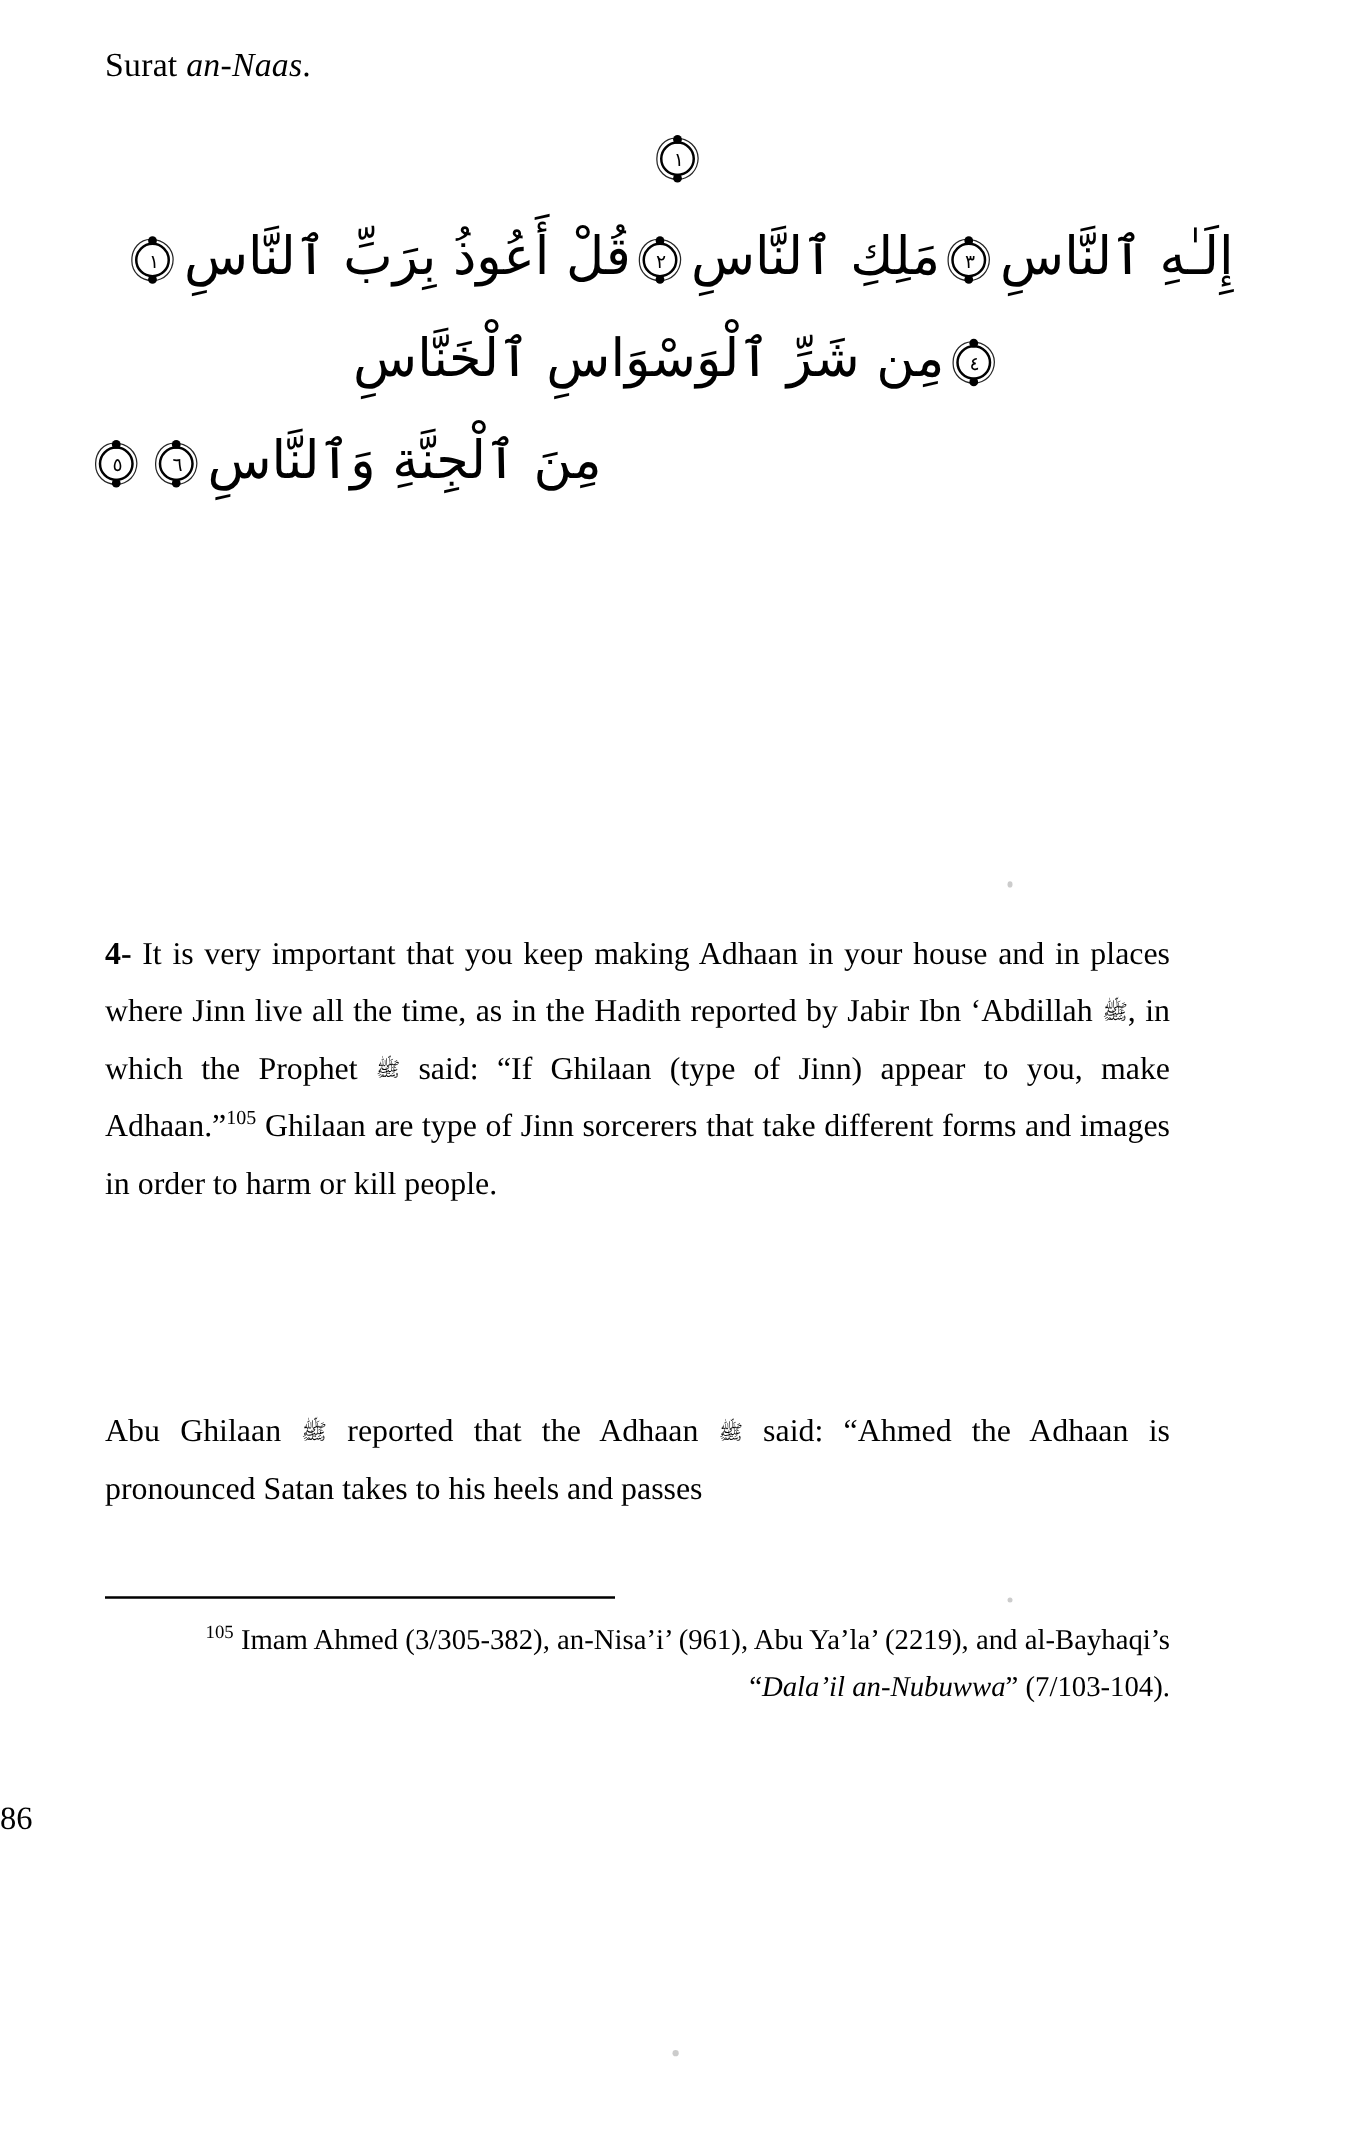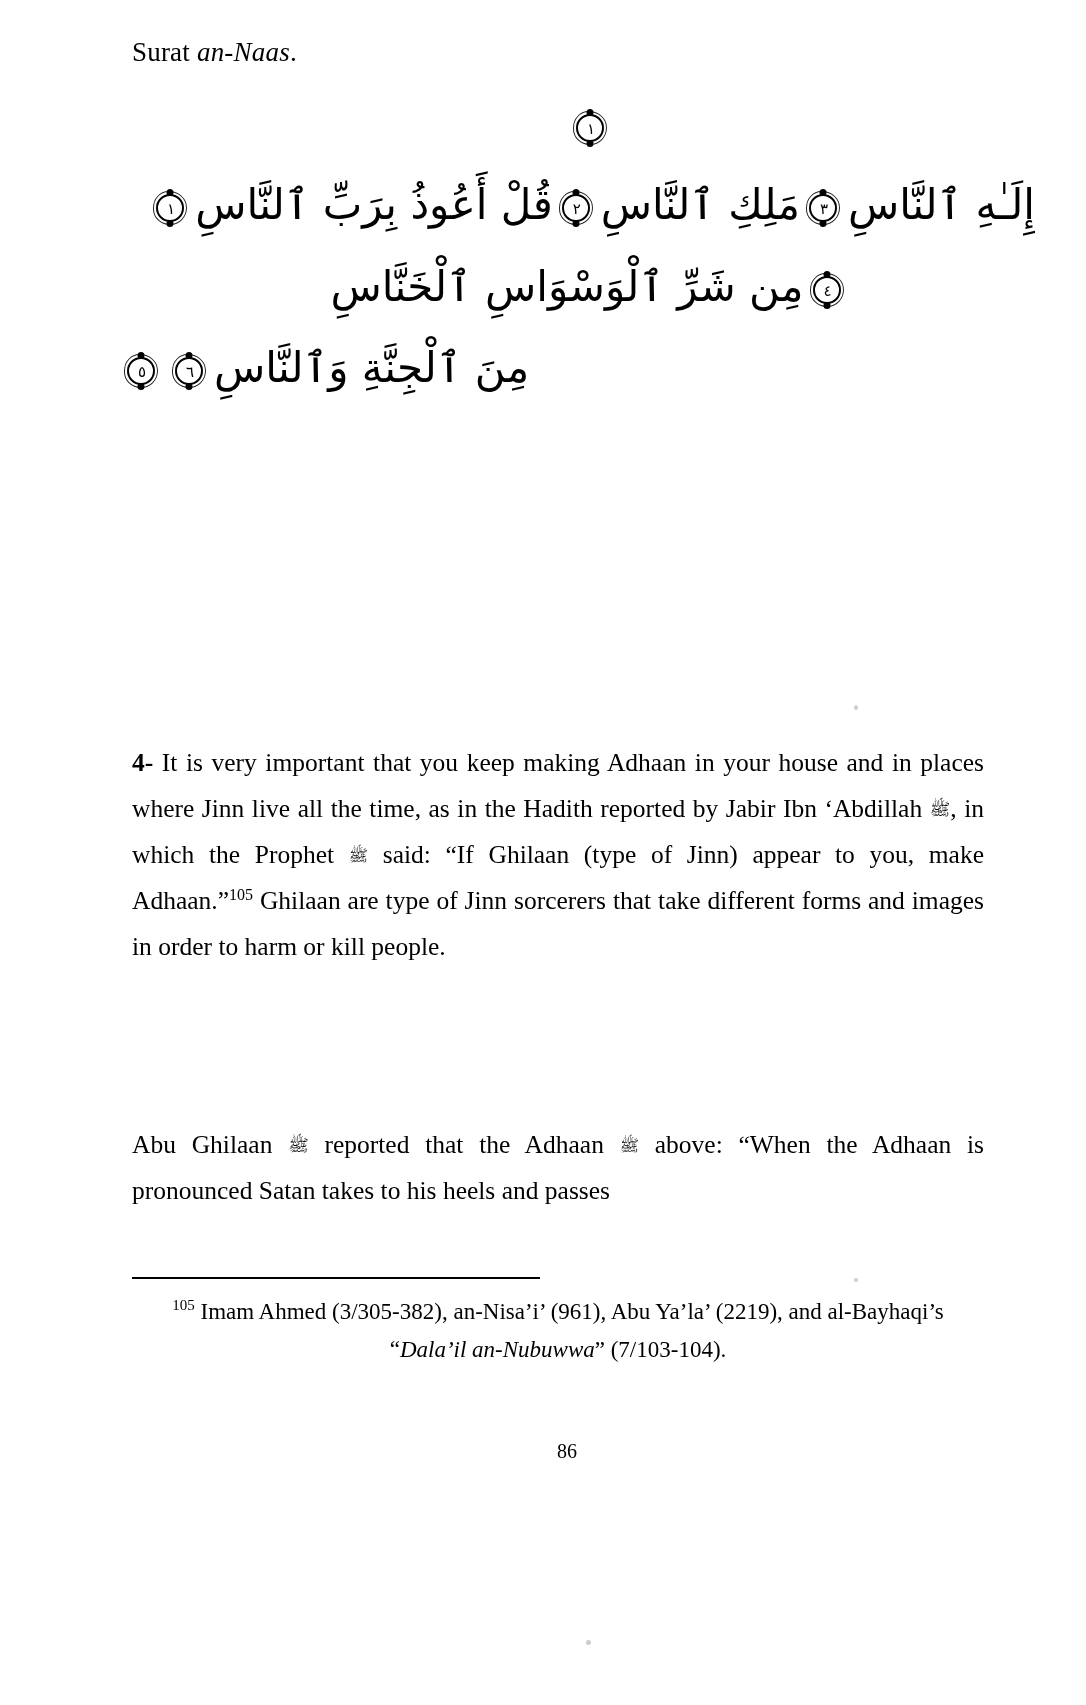--- a/index.html
+++ b/index.html
@@ -13,21 +13,20 @@
     font-family: "Liberation Serif", "DejaVu Serif", serif;
     color: #000000;
     position: relative;
     overflow: hidden;
   }
 
   .page {
     position: absolute;
     inset: 0;
     padding: 0;
-    margin-left: 48px;
   }
 
   
   .heading {
     position: absolute;
     left: 84px;
     top: 36px;
     font-size: 27px;
     line-height: 1.2;
     letter-spacing: 0.2px;
@@ -167,37 +166,36 @@
     height: 2px;
     background: #000;
   }
   .footnote {
     position: absolute;
     left: 84px;
     top: 1293px;
     width: 852px;
     font-size: 23px;
     line-height: 38px;
-    text-align: center;
+    text-align: right;
   }
   .footnote .it { font-style: italic; }
   .footnote .fn-sup {
     font-size: 15px;
     vertical-align: super;
     line-height: 0;
   }
 
   
   .page-number {
     position: absolute;
     left: 0;
     right: 0;
     top: 1440px;
-    text-align: center;
-    font-size: 20px;
+    font-size: 26px;
   }
 
   
   .speck {
     position: absolute;
     background: #9a9a9a;
     border-radius: 50%;
     opacity: 0.5;
   }
 </style>
@@ -228,21 +226,21 @@
       <span>مِنَ ٱلْجِنَّةِ وَٱلنَّاسِ</span><span class="ayah-mark"><span class="petal"></span><span class="ring"></span><span class="num">٦</span></span><span class="ayah-mark"><span class="petal"></span><span class="ring"></span><span class="num">٥</span></span>
     </div>
   </div>
 
 
   <div class="para" id="para-adhaan">
     <span class="bold">4-</span><span> It is very important that you keep making </span><span class="it">Adhaan</span><span> in your house and in places where Jinn live all the time, as in the Hadith reported by Jabir Ibn ‘Abdillah </span><span class="honorific">ﷺ</span><span>, in which the Prophet </span><span class="honorific saw">ﷺ</span><span> said: “If </span><span class="it">Ghilaan</span><span> (type of Jinn) appear to you, make </span><span class="it">Adhaan</span><span>.”</span><span class="sup">105</span><span> </span><span class="it">Ghilaan</span><span> are type of Jinn sorcerers that take different forms and images in order to harm or kill people.</span>
   </div>
 
   <div class="para" id="para-abu">
-    <span>Abu Ghilaan </span><span class="honorific">ﷺ</span><span> reported that the Adhaan </span><span class="honorific saw">ﷺ</span><span> above: “When the </span><span class="it">Adhaan</span><span> is pronounced Satan takes to his heels and passes</span>
+    <span>Abu Ghilaan </span><span class="honorific">ﷺ</span><span> reported that the Adhaan </span><span class="honorific saw">ﷺ</span><span> said: “Ahmed the </span><span class="it">Adhaan</span><span> is pronounced Satan takes to his heels and passes</span>
   </div>
 
   <div class="footnote-rule"></div>
 
   <div class="footnote">
     <span class="fn-sup">105</span><span> Imam Ahmed (3/305-382), an-Nisa’i’ (961), Abu Ya’la’ (2219), and al-Bayhaqi’s “</span><span class="it">Dala’il an-Nubuwwa</span><span>” (7/103-104).</span>
   </div>
 
   <div class="page-number">86</div>
 

